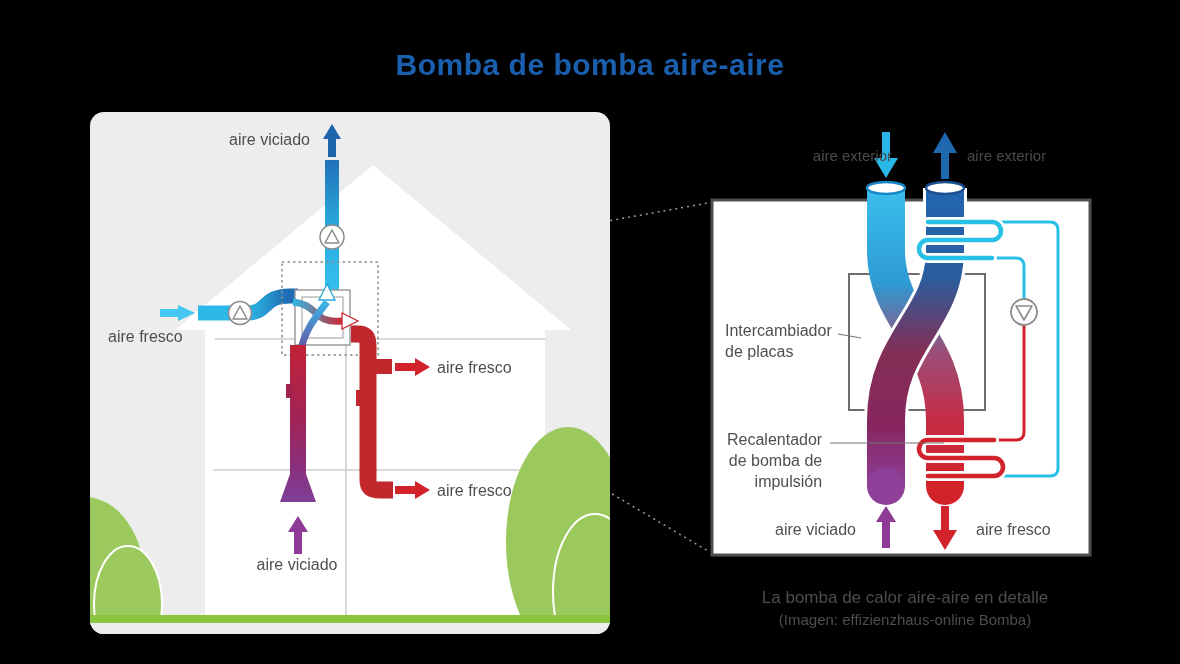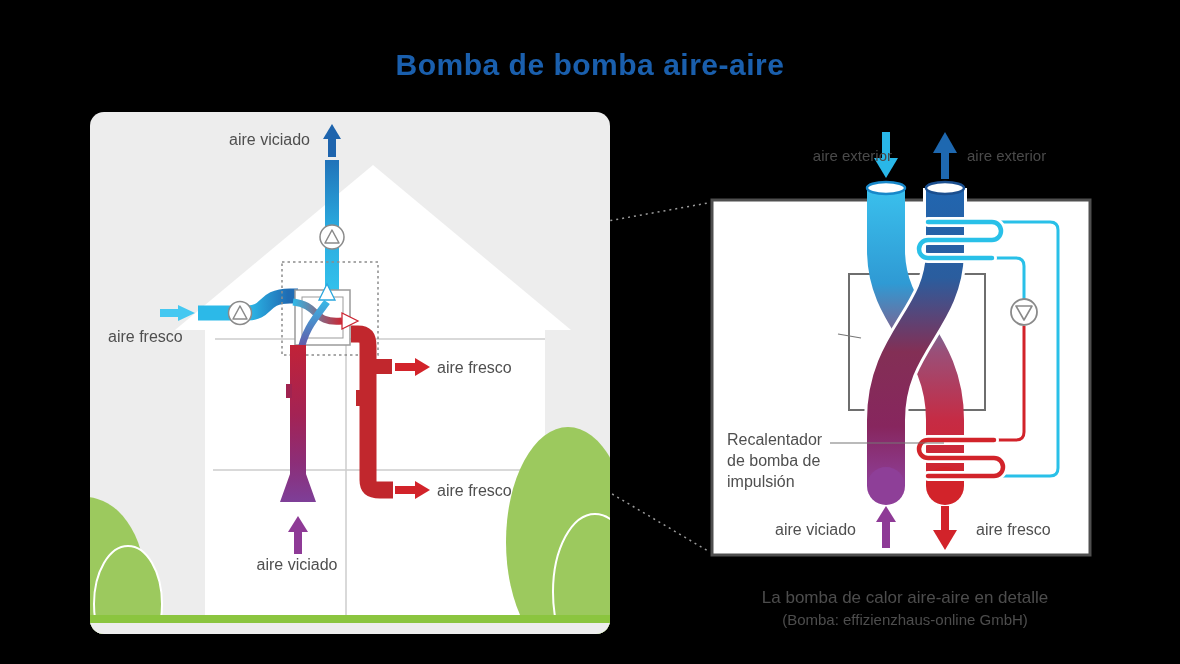--- a/index.html
+++ b/index.html
@@ -198,26 +198,30 @@
     </g>
     <g fill="#d2232a">
       <rect x="941" y="506" width="8" height="25"></rect>
         <polygon points="933,530 957,530 945,550"></polygon>
     </g>
   </svg>
 
   <div class="dark-lbl" style="left:792px;top:147px;width:100px;text-align:right;">aire exterior</div>
   <div class="dark-lbl" style="left:967px;top:147px;">aire exterior</div>
 
-  <div class="panel-lbl" style="left:727px;top:429px;">
+  <div class="panel-lbl" style="left:725px;top:320px;">
+    <span style="display:block">Intercambiador</span>
+    <span style="display:block">de placas</span>
+  </div>
+  <div class="panel-lbl" style="left:727px;top:429px;text-align:right;">
     <span style="display:block">Recalentador</span>
     <span style="display:block">de bomba de</span>
     <span style="display:block">impulsión</span>
   </div>
   <div class="panel-lbl" style="left:746px;top:519px;width:110px;text-align:right;">aire viciado</div>
   <div class="panel-lbl" style="left:976px;top:519px;">aire fresco</div>
 
   <div class="caption">
     <div class="l1">La bomba de calor aire-aire en detalle</div>
-    <div class="l2">(Bomba: effizienzhaus-online GmbH)</div>
+    <div class="l2">(Imagen: effizienzhaus-online Bomba)</div>
   </div>
 
 </div>
 
 </body></html>

